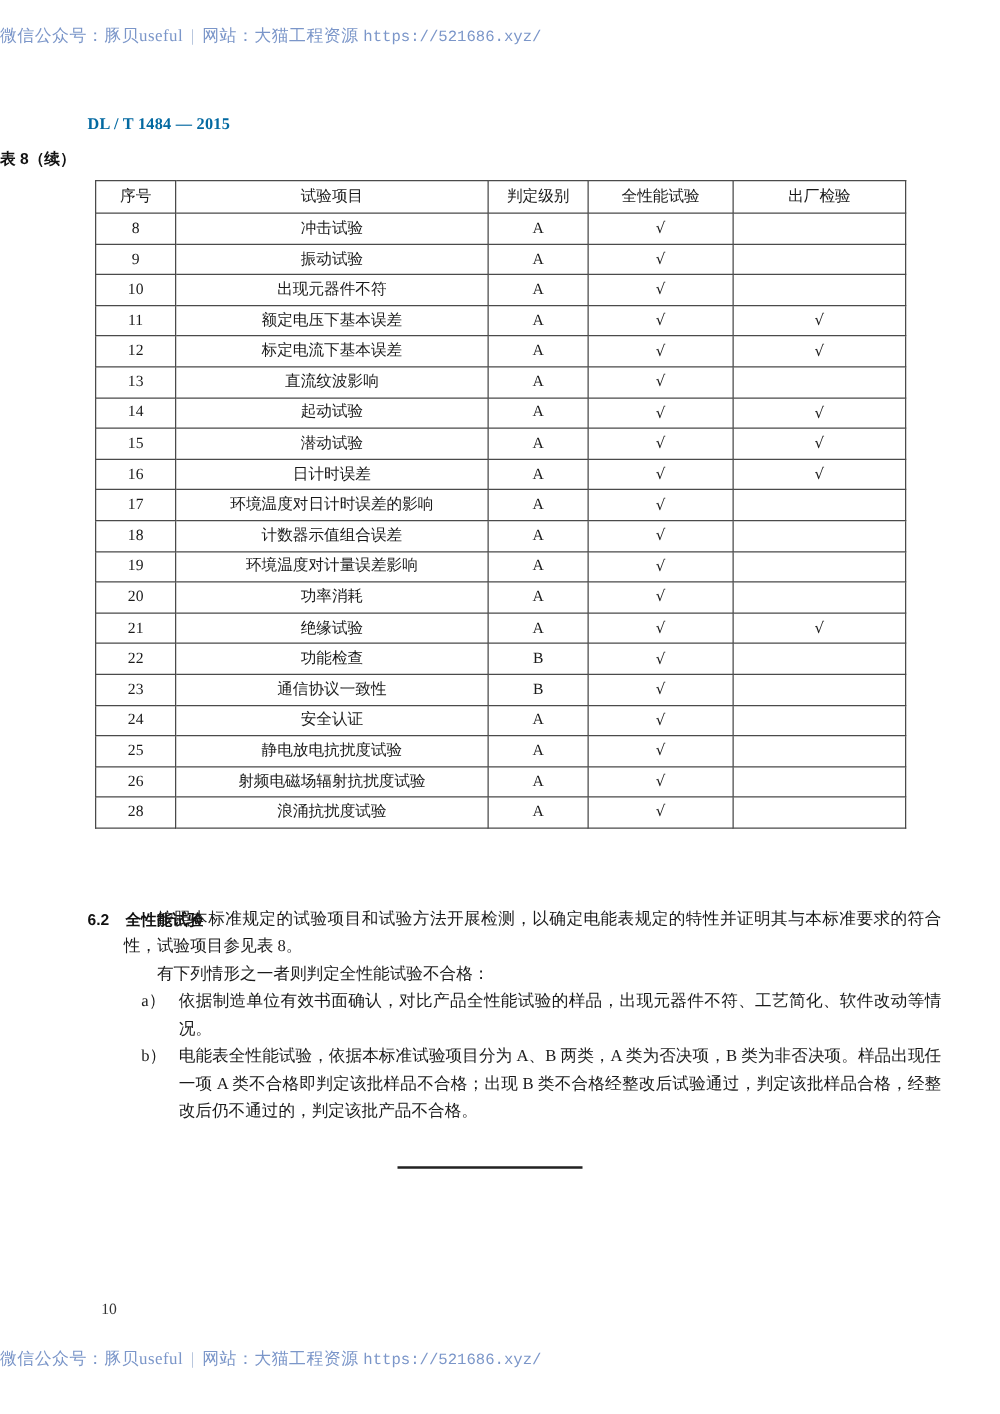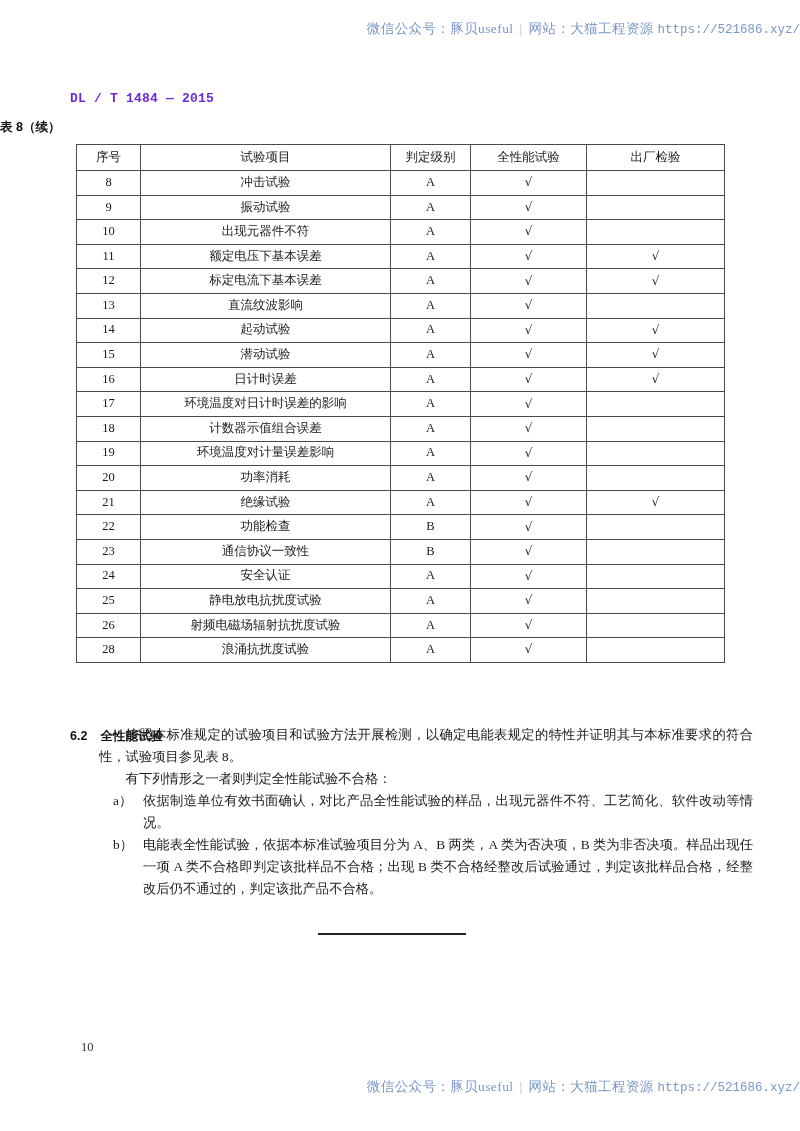--- a/index.html
+++ b/index.html
@@ -21,21 +21,21 @@
     left: 0; top: 0;
     width: 800px;
     height: 1131px;
   }
 
   
   .watermark {
     position: absolute;
     left: 0;
     width: 800px;
-    text-align: right;
+    text-align: left;
     color: #7b96c9;
     font-family: "Liberation Serif", "DejaVu Serif", serif;
     font-size: 13.5px;
     letter-spacing: 0.4px;
     white-space: nowrap;
   }
   .watermark-top { top: 20px; }
   .watermark-bottom { top: 1078px; }
   .watermark .sep {
     color: #aebed9;
@@ -45,24 +45,24 @@
     font-family: "Liberation Mono", "DejaVu Sans Mono", monospace;
     font-size: 12.5px;
     letter-spacing: 0;
   }
 
   
   .std-header {
     position: absolute;
     left: 70px;
     top: 91px;
-    font-family: Liberation Mono, monospace;
+    font-family: Liberation Serif, serif;
     font-size: 13px;
     font-weight: bold;
-    color: #6d28d9;
+    color: #0369a1;
     letter-spacing: 0.2px;
   }
 
   
   .table-caption {
     position: absolute;
     left: 0;
     top: 119px;
     width: 800px;
     text-align: left;

